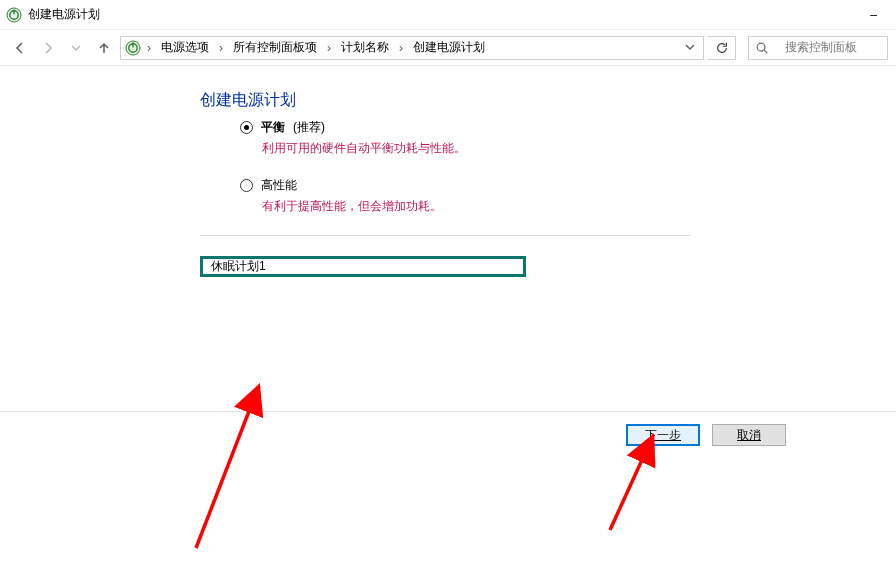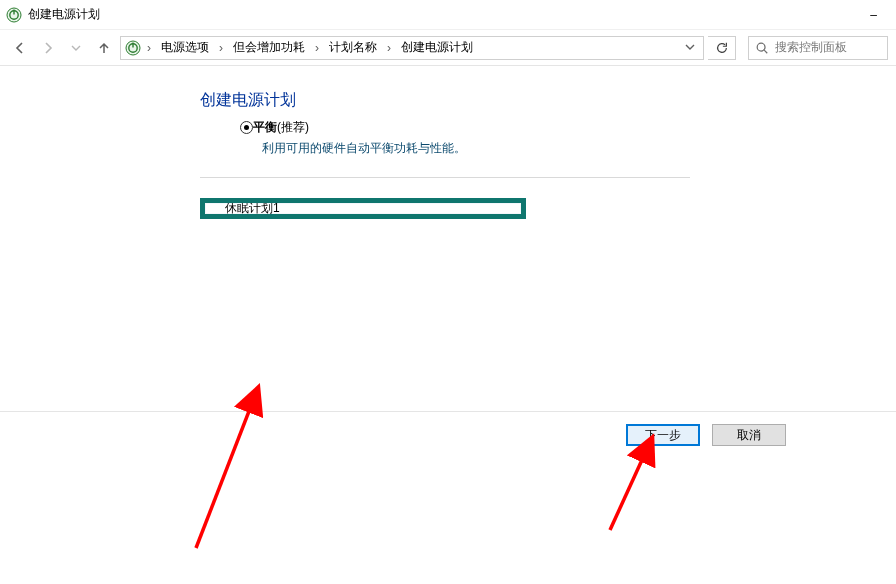--- a/index.html
+++ b/index.html
@@ -45,71 +45,71 @@
     .crumb { padding: 2px 4px; }
     .addr .spacer { flex: 1; }
     .addr .expand { color: #606060; padding: 0 4px; }
     .refresh-box {
       width: 28px; height: 24px; border: 1px solid #cfcfcf;
       border-left: none; display: flex; align-items: center;
       justify-content: center; color: #404040;
     }
     .search {
       width: 140px; height: 24px; border: 1px solid #cfcfcf;
-      display: flex; align-items: center; padding: 0 6px; gap: 6px;
+      display: flex; align-items: center; padding: 0 6px; gap: 16px;
       color: #7a7a7a; margin-left: 8px;
     }
     .search .search-icon { color: #6d6d6d; width: 14px; height: 14px; flex: none; }
 
     
     .content {
       position: absolute; left: 0; right: 0; top: 66px; bottom: 0;
       padding: 24px 0 0 200px;
     }
     .heading { color: #003399; font-size: 16px; margin-bottom: 8px; }
     .subheading { font-size: 12px; margin-bottom: 16px; }
 
     .plan-option { margin: 0 0 20px 40px; }
-    .plan-label { display: flex; align-items: center; font-weight: 700; }
+    .plan-label { display: flex; align-items: center; gap: 8px; font-weight: 700; }
     .plan-label.normal { font-weight: 400; }
     .plan-recommend { font-weight: 400; }
-    .plan-desc { margin: 4px 0 0 22px; font-size: 12px; color: #0c4a6e; }
+    .plan-desc { margin: 4px 0 0 22px; font-size: 12px; color: #be185d; }
 
     .radio {
       width: 13px; height: 13px; border: 1px solid #333;
       border-radius: 50%; display: inline-flex;
       align-items: center; justify-content: center; flex: none;
     }
     .radio.checked::after {
       content: ""; width: 5px; height: 5px; background: #000; border-radius: 50%;
     }
 
     .hr {
       border: none; border-top: 1px solid #d9d9d9;
       margin: 10px 0 20px 0; width: 490px;
     }
 
     .plan-name-label { font-size: 12px; margin-bottom: 4px; }
     .plan-name-input {
-      width: 326px; height: 21px; border: 5px solid #0f766e;
-      padding: 1px 20px; font-family: inherit; font-size: 12px;
+      width: 326px; height: 21px; border: 3px solid #0f766e;
+      padding: 1px 8px; font-family: inherit; font-size: 12px;
       outline: none; box-shadow: inset 0 0 0 1px rgba(10,100,173,.05);
     }
 
     
     .footer {
       position: absolute; top: 411px; left: 0; right: 0;
       display: flex; gap: 12px; padding-right: 110px;
       justify-content: flex-end;
       border-top: 1px solid #e5e5e5; padding-top: 12px;
     }
     .btn {
       width: 74px; height: 22px; border: 1px solid #adadad;
       background: #e1e1e1; font-family: inherit; font-size: 12px;
-      display: inline-flex; align-items: center; justify-content: center;
+      display: inline-flex; align-items: center; justify-content: center; text-decoration: underline;
     }
     .btn.primary { border: 2px solid #0078d7; background: #e5f1fb; }
 
     
     .overlay {
       position: absolute; inset: 0; pointer-events: none;
     }
 
     
     .power-svg { width: 16px; height: 16px; }
@@ -155,21 +155,21 @@
     <span class="addr-icon">
       <svg class="power-svg" viewBox="0 0 16 16">
         <circle cx="8" cy="8" r="7" fill="#e8f5e9" stroke="#2e7d32" stroke-width="1"></circle>
         <circle cx="8" cy="8" r="4.2" fill="none" stroke="#2e7d32" stroke-width="1.4"></circle>
         <rect x="7.3" y="2.5" width="1.4" height="5" fill="#2e7d32"></rect>
       </svg>
     </span>
     <span class="crumb-sep">›</span>
     <span class="crumb">电源选项</span>
     <span class="crumb-sep">›</span>
-    <span class="crumb">但会增加功耗</span>
+    <span class="crumb">所有控制面板项</span>
     <span class="crumb-sep">›</span>
     <span class="crumb">计划名称</span>
     <span class="crumb-sep">›</span>
     <span class="crumb">创建电源计划</span>
     <span class="spacer"></span>
     <span class="expand">
       <svg width="10" height="10" viewBox="0 0 10 10">
           <path d="M1 3 L5 7 L9 3" fill="none" stroke="currentColor" stroke-width="1.4"></path>
         </svg>
     </span>
@@ -200,20 +200,27 @@
       <span class="radio checked"></span>
       <span>平衡</span>
       <span class="plan-recommend">(推荐)</span>
     </div>
     <div class="plan-desc">利用可用的硬件自动平衡功耗与性能。</div>
   </div>
 
   <div class="plan-option">
   </div>
 
+  <div class="plan-option">
+    <div class="plan-label normal">
+      <span class="radio"></span>
+      <span>高性能</span>
+    </div>
+    <div class="plan-desc">有利于提高性能，但会增加功耗。</div>
+  </div>
 
   <hr class="hr">
 
   <input class="plan-name-input" type="text" value="休眠计划1" style="">
 </div>
 
 <div class="footer">
   <button class="btn primary">下一步</button>
   <button class="btn">取消</button>
 </div>

